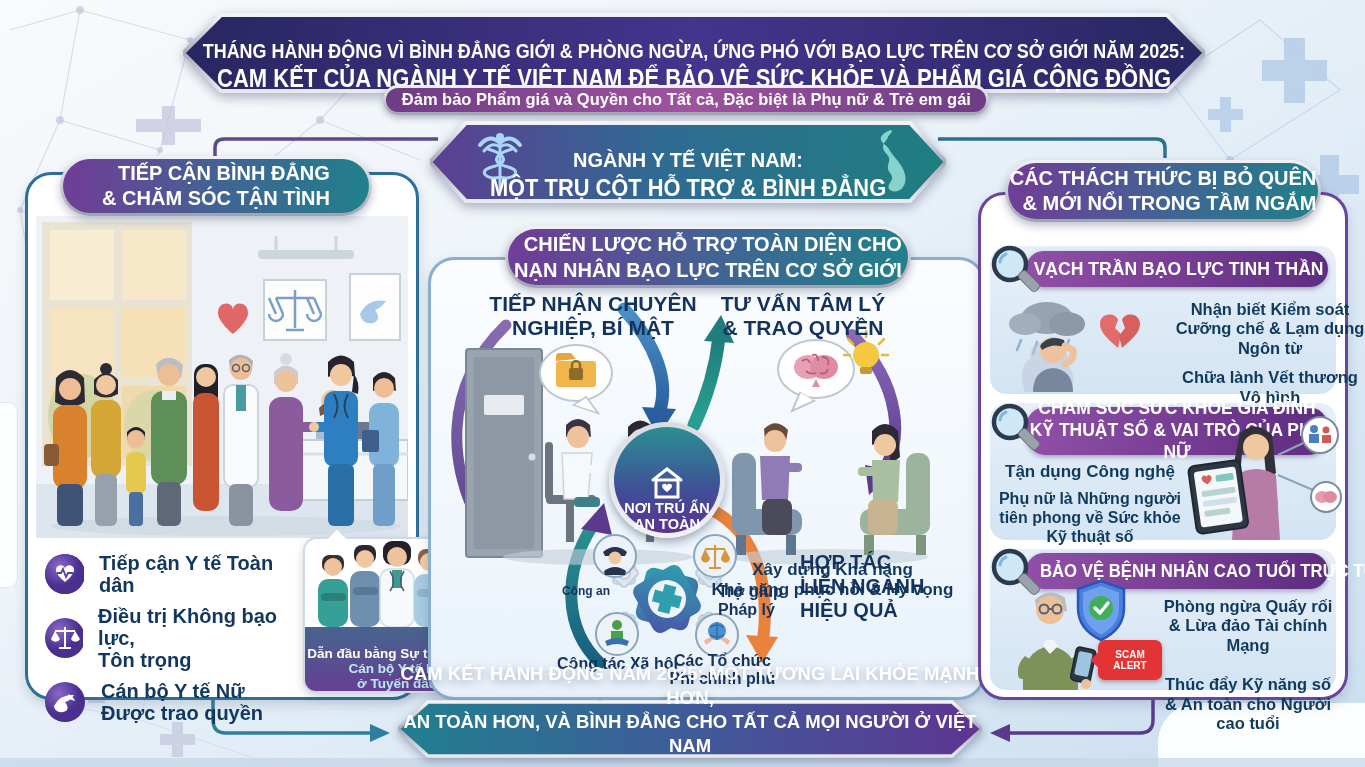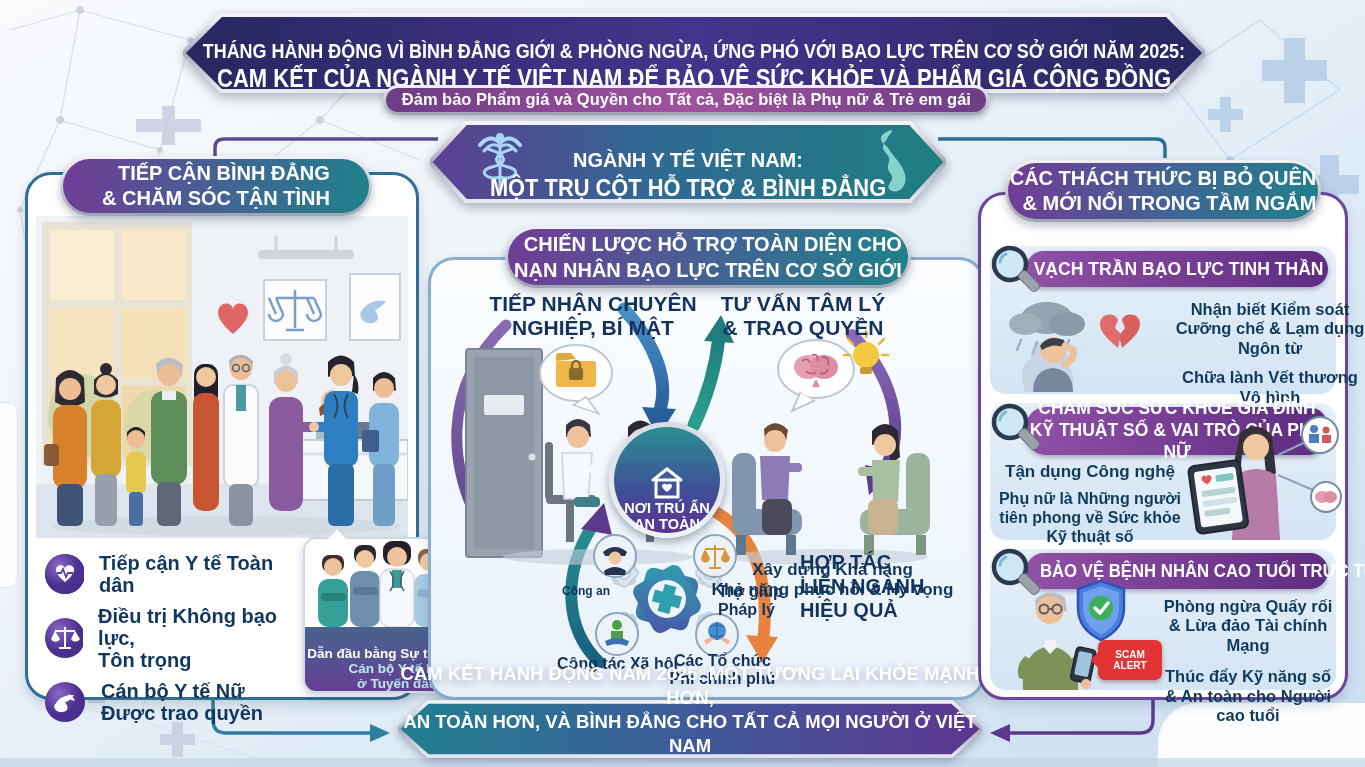--- a/index.html
+++ b/index.html
@@ -726,21 +726,21 @@
     <circle cx="29" cy="30" r="12" fill="#3fae5a"></circle>
     <polyline points="23,30 28,35 36,25" fill="none" stroke="#fff" stroke-width="3.5" stroke-linecap="round" stroke-linejoin="round"></polyline>
   </svg>
   <div class="abs" style="left:1098px;top:640px;width:64px;height:40px;background:#e23434;border-radius:7px;display:flex;align-items:center;justify-content:center;box-shadow:0 2px 4px rgba(120,20,20,.4)">
     <div class="abs" style="left:-5px;top:14px;width:12px;height:12px;background:#e23434;transform:rotate(45deg)"></div>
     <span class="pre white" style="font-size:10px;line-height:1.1;text-align:center">SCAM
 ALERT</span>
   </div>
   <div class="abs stext" style="left:1158px;top:597px;width:180px">
     <div style="font-size:16.5px">Phòng ngừa Quấy rối &amp; Lừa đảo Tài chính Mạng</div>
-    <div style="font-size:16.5px;margin-top:12px">Thúc đẩy Kỹ năng số &amp; An toàn cho Người cao tuổi</div>
+    <div style="font-size:16.5px;margin-top:20px">Thúc đẩy Kỹ năng số &amp; An toàn cho Người cao tuổi</div>
   </div>
 
   <div class="abs" style="left:398px;top:700px;width:584px;height:58px;filter:drop-shadow(0 3px 5px rgba(30,40,80,.35))">
     <svg width="584" height="58">
       <defs>
         <linearGradient id="gbot" x1="0" y1="0" x2="1" y2="0">
           <stop offset="0" stop-color="#20808f"></stop>
             <stop offset=".5" stop-color="#3f5b99"></stop>
             <stop offset="1" stop-color="#5e3592"></stop>
         </linearGradient>

